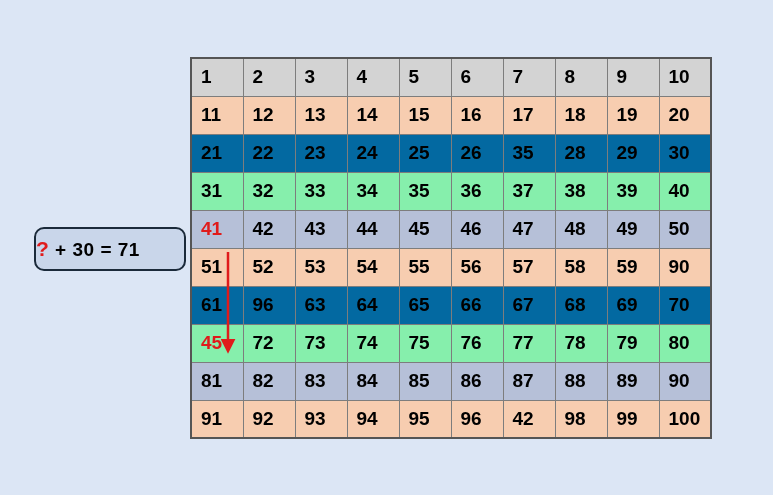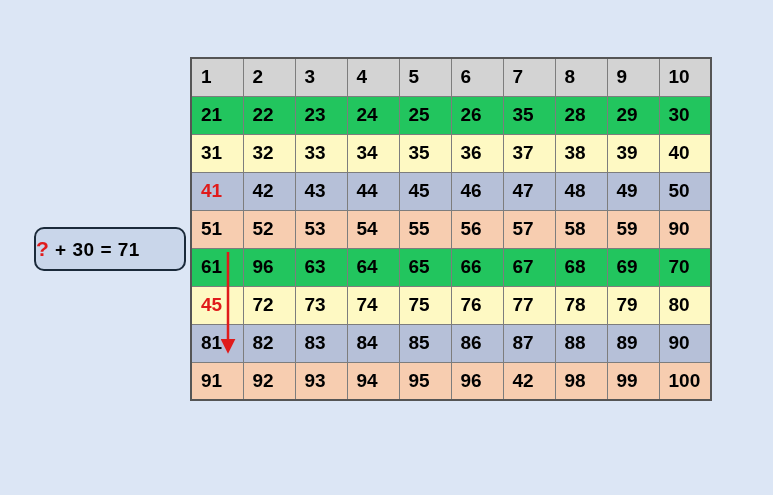--- a/index.html
+++ b/index.html
@@ -58,23 +58,23 @@
     font-size: 19px;
     font-weight: bold;
     color: #000;
     text-align: left;
     padding-left: 9px;
     box-sizing: border-box;
     vertical-align: middle;
   }
   .row-grey  { background: #d3d3d3; }
   .row-peach { background: #f7cdb0; }
-  .row-gold  { background: #22c55e; margin-top: 20px; }
+  .row-gold  { background: #0369a1; margin-top: 20px; }
   .row-green { background: #aed happiness; }
-  .row-green { background: #fef9c3; padding-left: 36px; }
+  .row-green { background: #86efac; padding-left: 36px; }
   .row-blue  { background: #b6c0d8; border-radius: 14px; }
 
   .cell-highlight {
     color: #e01b1b !important;
   }
 
   
   #arrow-overlay {
     position: absolute;
     left: 190px;
@@ -100,20 +100,32 @@
         <td>2</td>
         <td>3</td>
         <td>4</td>
         <td>5</td>
         <td>6</td>
         <td>7</td>
         <td>8</td>
         <td>9</td>
         <td>10</td>
       </tr>
+      <tr class="row-peach">
+        <td>11</td>
+        <td>12</td>
+        <td>13</td>
+        <td>14</td>
+        <td>15</td>
+        <td>16</td>
+        <td>17</td>
+        <td>18</td>
+        <td>19</td>
+        <td>20</td>
+      </tr>
       <tr class="row-gold">
         <td>21</td>
         <td>22</td>
         <td>23</td>
         <td>24</td>
         <td>25</td>
         <td>26</td>
         <td>35</td>
         <td>28</td>
         <td>29</td>

